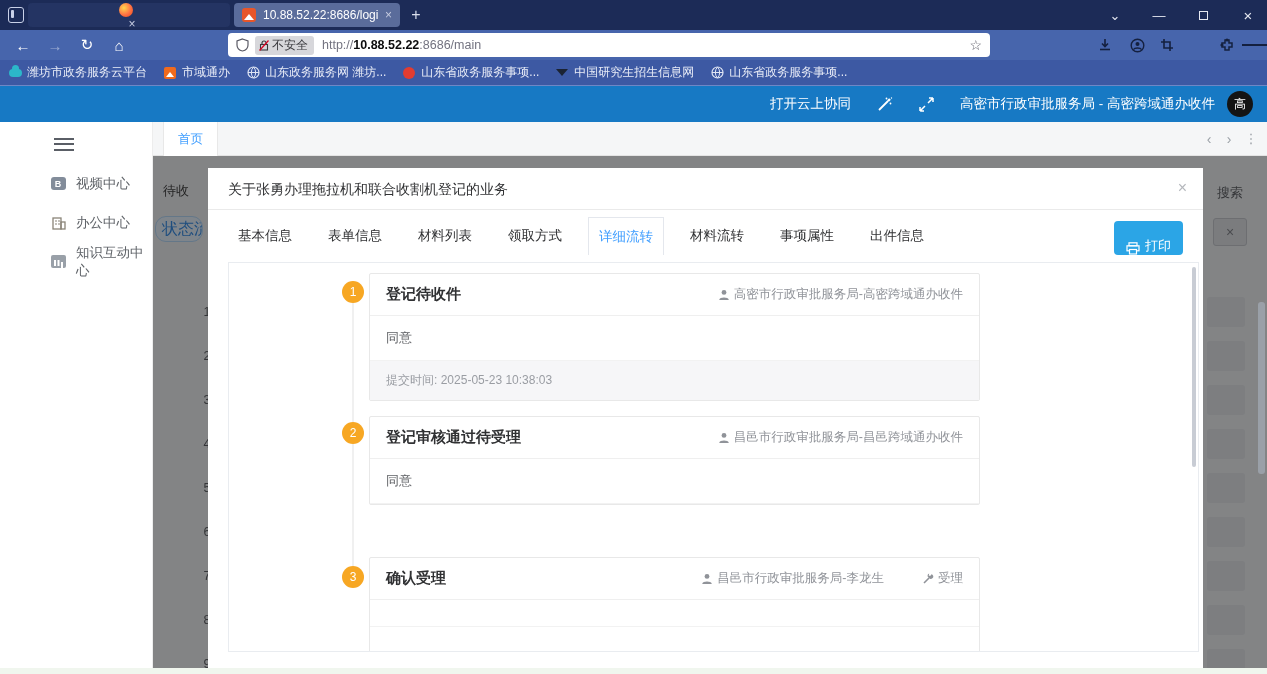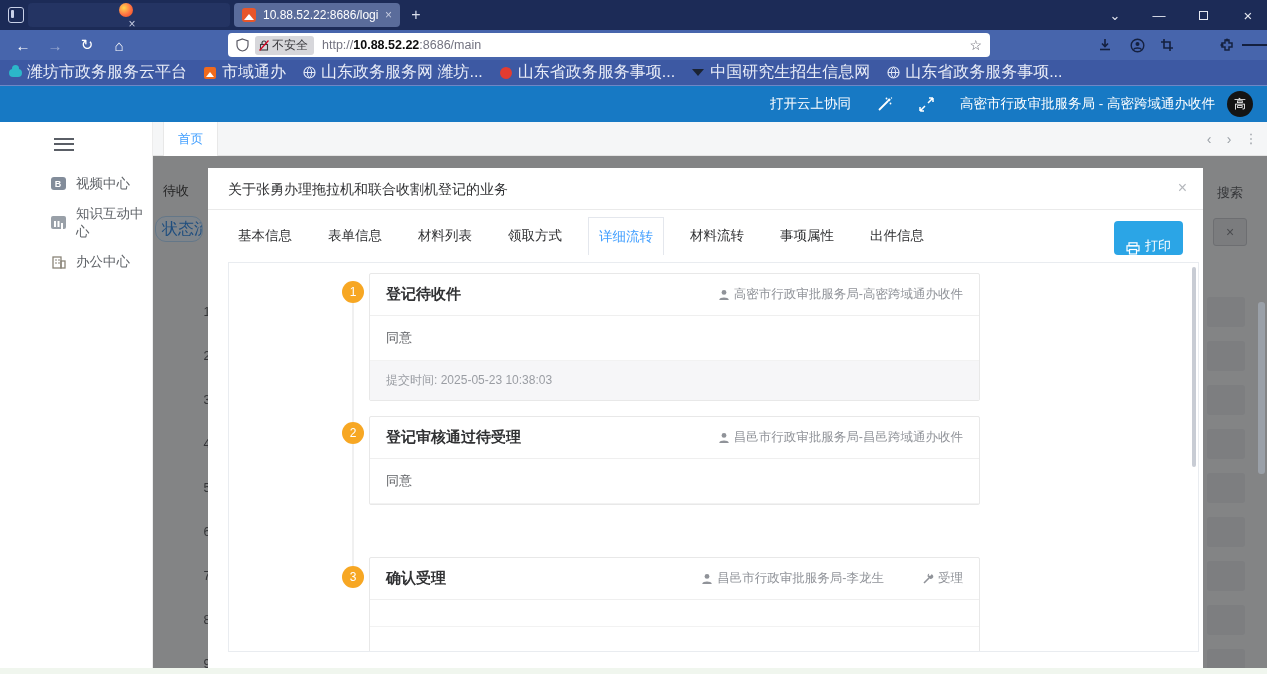--- a/index.html
+++ b/index.html
@@ -33,21 +33,21 @@
   .urlbar { position:absolute; left:228px; top:3px; width:762px; height:24px; background:#fff; border-radius:4px; display:flex; align-items:center; padding:0 8px; font-size:12.5px; }
   .shield { width:13px; height:14px; flex:0 0 auto; margin-right:6px; }
   .chip { display:flex; align-items:center; background:#d7d7db; border-radius:3px; padding:1px 6px 1px 4px; color:#38383d; margin-right:8px; font-size:12px; }
   .chip svg { margin-right:3px; }
   .url .p1 { color:#737380; } .url .p2 { color:#0c0c0d; font-weight:bold; } .url .p3 { color:#737380; }
   .starbox { margin-left:auto; color:#5b5b66; font-size:14px; }
   .tbic { position:absolute; top:0; height:30px; width:30px; display:flex; align-items:center; justify-content:center; color:#14203f; }
   .burger span { display:block; width:14px; height:1.8px; background:#14203f; margin:2.1px 0; }
 
   .bookmarks { position:absolute; top:60px; left:0; right:0; height:26px; background:#3d59a3; display:flex; align-items:center; padding-left:8px; border-bottom:1px solid #6f87c5; }
-  .bm { display:flex; align-items:center; margin-right:16px; font-size:16px; color:#e8ecf7; }
+  .bm { display:flex; align-items:center; margin-right:16px; font-size:12px; color:#e8ecf7; }
   .bm .bmic { width:14px; height:14px; margin-right:5px; display:flex; align-items:center; justify-content:center; }
   .ic-cloud { width:13px; height:8px; background:#2cb7c9; border-radius:6px; position:relative; }
   .ic-cloud::before { content:""; position:absolute; left:3px; top:-4px; width:7px; height:7px; background:#2cb7c9; border-radius:50%; }
   .ic-app { width:12px; height:12px; background:#f06a1d; border-radius:2px; position:relative; }
   .ic-app::after { content:""; position:absolute; left:2px; bottom:2px; border-left:4px solid transparent; border-right:4px solid transparent; border-bottom:5px solid #fff; }
   .ic-emblem { width:12px; height:12px; background:#e23c30; border-radius:50%; }
   .ic-eagle { width:0; height:0; border-left:6px solid transparent; border-right:6px solid transparent; border-top:7px solid #1b2333; }
 
   
   .appheader { position:absolute; top:86px; left:0; right:0; height:36px; background:#1779c4; display:flex; align-items:center; justify-content:flex-end; padding-right:14px; color:#fff; }
@@ -261,33 +261,33 @@
       </span>
     <div class="sb-items">
       <div class="sb-item">
         <span class="sb-ic">
             <span class="ic-video">B</span>
           </span>
         <span>视频中心</span>
       </div>
       <div class="sb-item">
         <span class="sb-ic">
-            <span class="ic-chart"></span>
-          </span>
-        <span>知识互动中心</span>
-      </div>
-      <div class="sb-item">
-        <span class="sb-ic">
           <svg width="15" height="14" viewBox="0 0 15 14">
               <rect x="2" y="2" width="8" height="11" fill="none" stroke="#8a8478" stroke-width="1.3"></rect>
               <rect x="10" y="6" width="4" height="7" fill="none" stroke="#8a8478" stroke-width="1.3"></rect>
               <path d="M4 5 h2 M7 5 h2 M4 8 h2 M7 8 h2" stroke="#8a8478" stroke-width="1.1"></path>
             </svg>
         </span>
         <span>办公中心</span>
+      </div>
+      <div class="sb-item">
+        <span class="sb-ic">
+            <span class="ic-chart"></span>
+          </span>
+        <span>知识互动中心</span>
       </div>
     </div>
   </div>
 
   <div class="main">
     <div class="tabbar">
       <span class="hometab">首页</span>
       <span class="tb-nav tb-prev">‹</span>
       <span class="tb-nav tb-next">›</span>
       <span class="tb-nav tb-dots">⋮</span>

